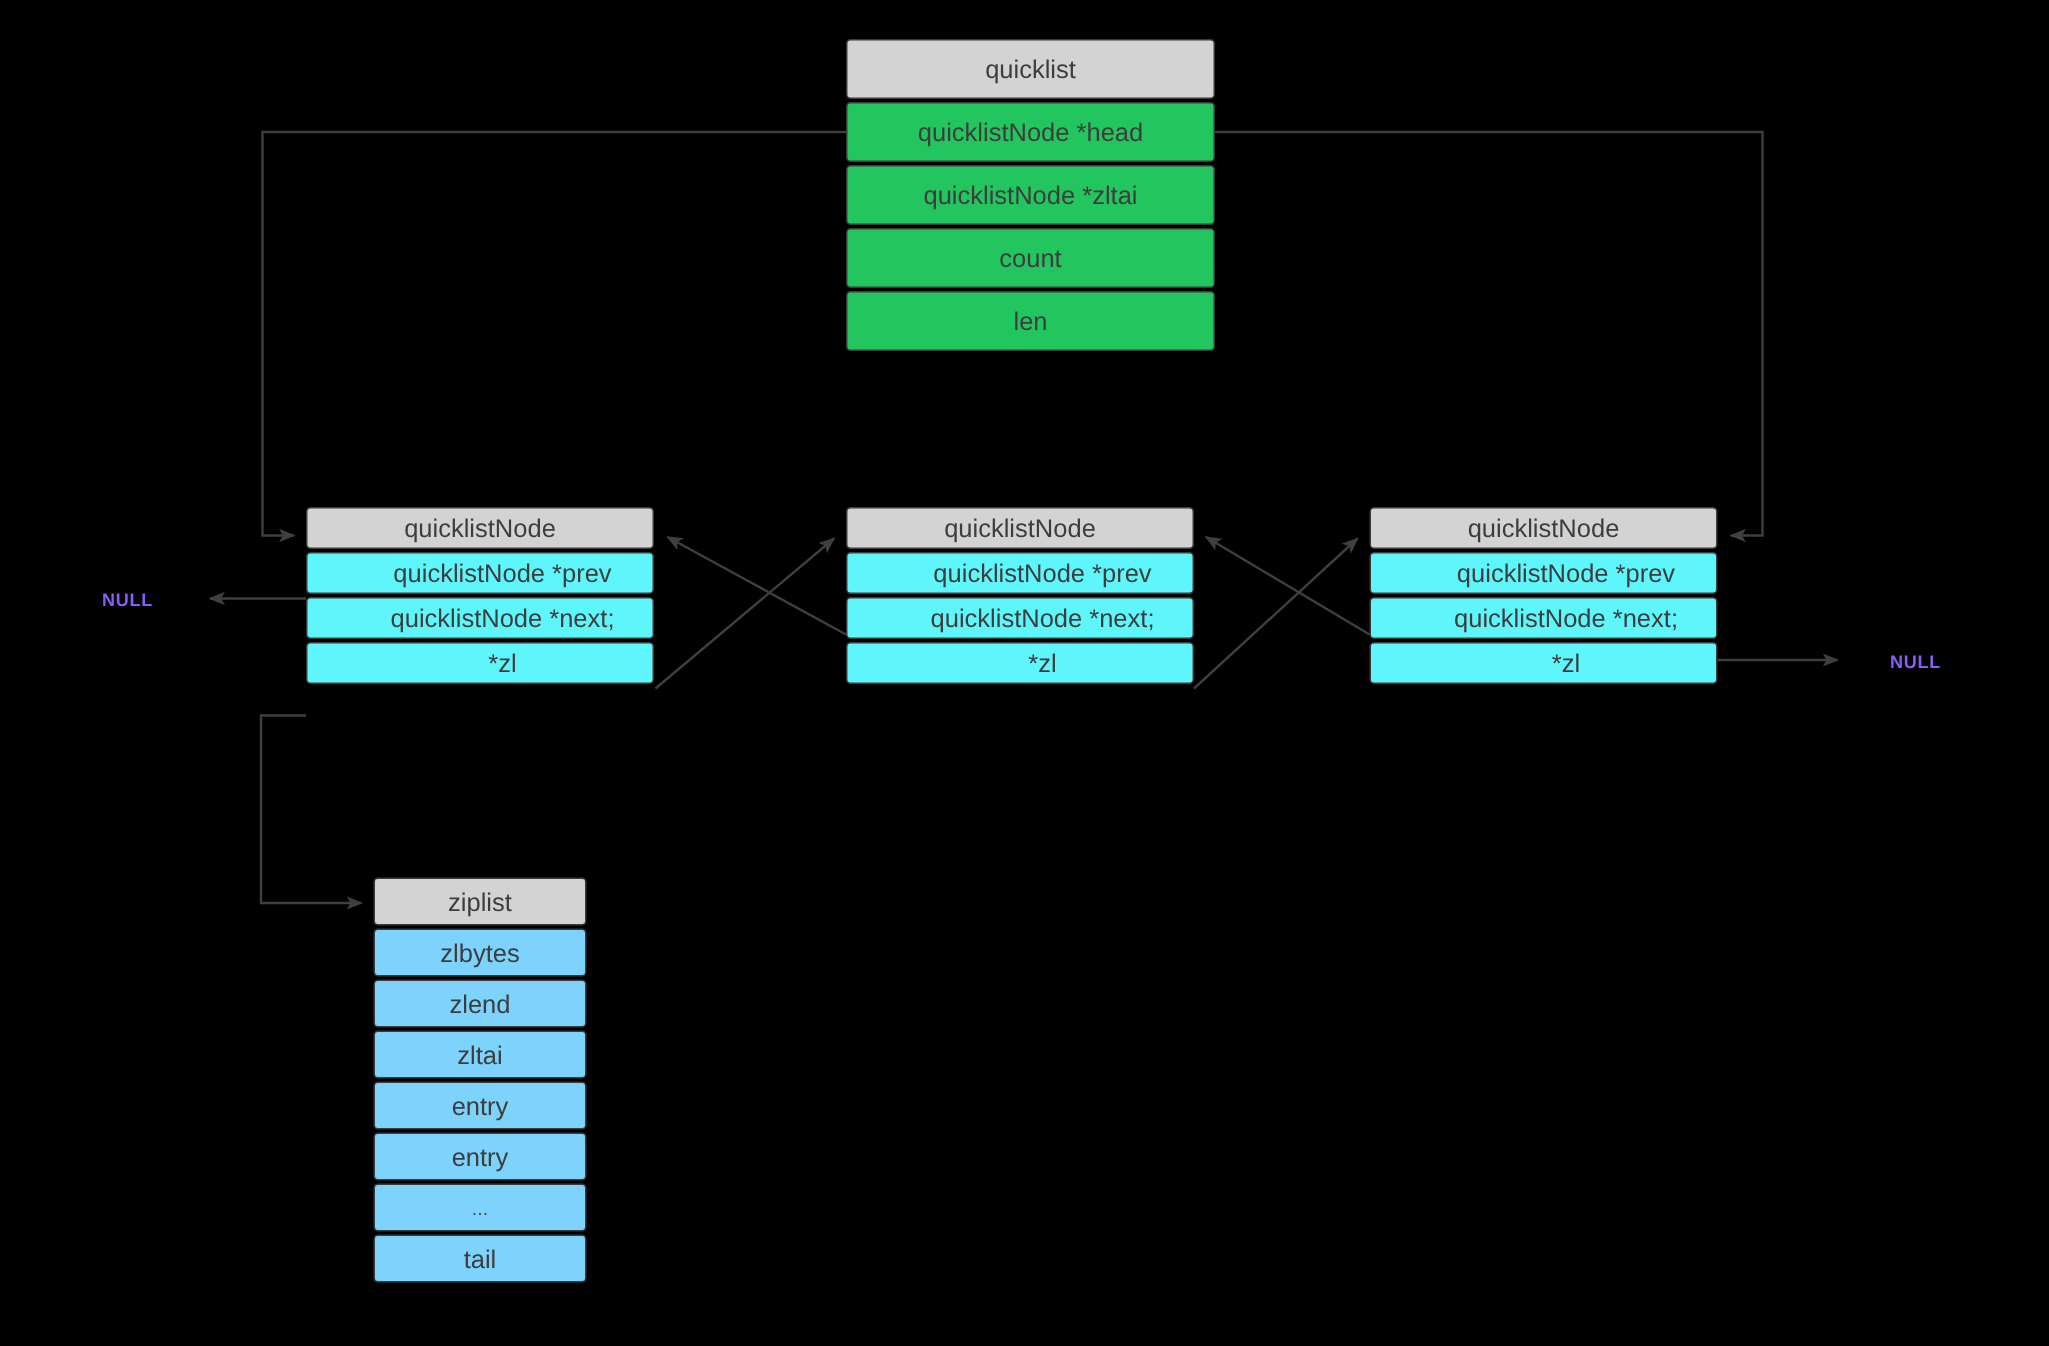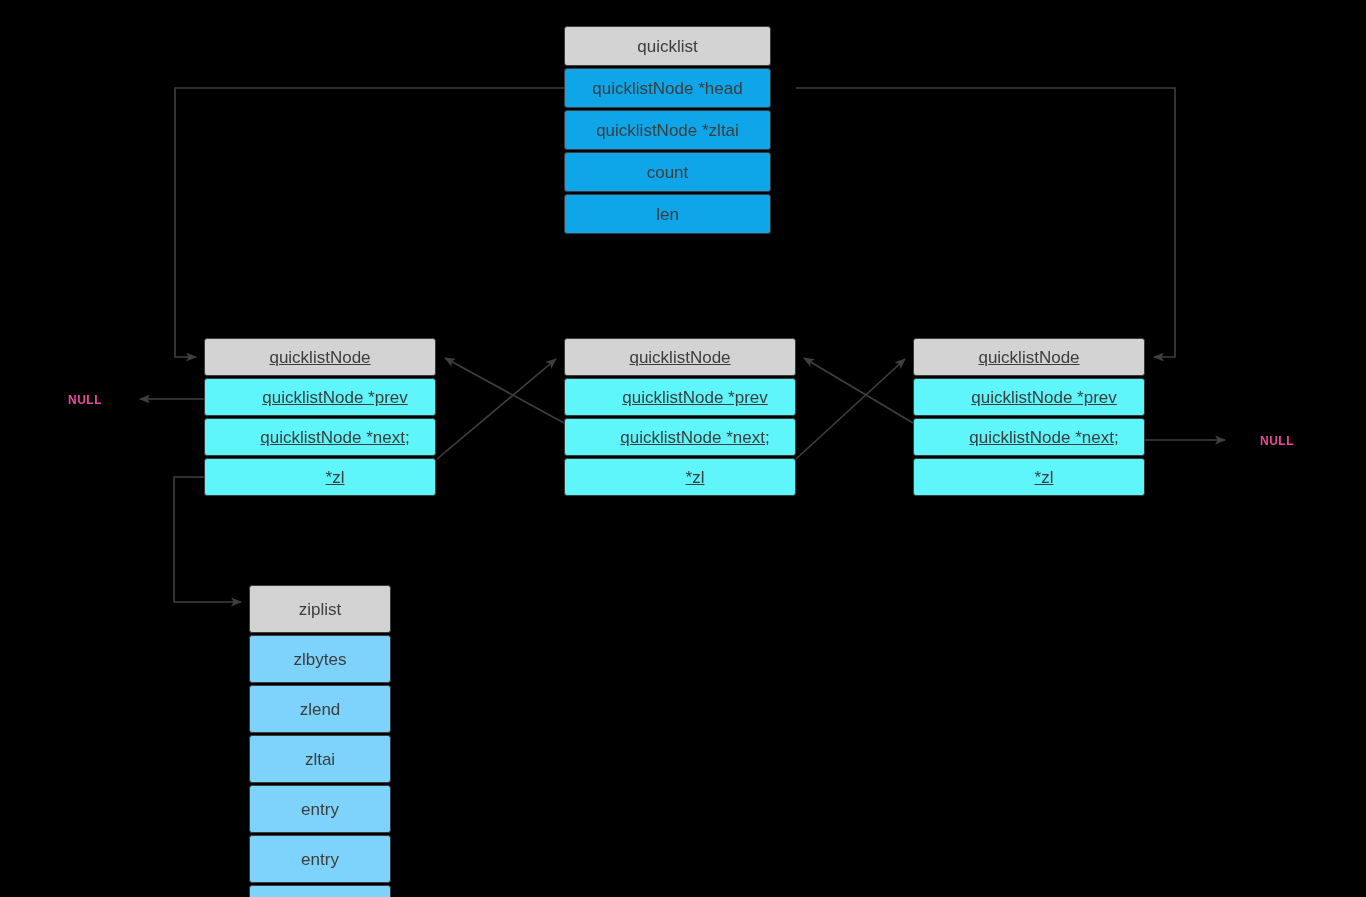--- a/index.html
+++ b/index.html
@@ -42,63 +42,63 @@
     color: #3d3d3d;
     font-size: 17px;
     line-height: 1;
     margin-bottom: 2px;
     white-space: nowrap;
   }
   .cell.header {
     background: #d3d3d3;
   }
   .cell.pink {
-    background: #0ea5e9;
+    background: #22c55e;
   }
   .cell.cyan {
     background: #5ef6fb;
     padding-left: 30px;
   }
   .cell.yellow {
     background: #7dd3fc;
   }
   .cell.small {
     font-size: 13px;
     color: #4a4a4a;
   }
   
   #quicklist-struct {
     left: 564px;
     top: 26px;
-    width: 207px;
+    width: 246px;
     text-align: right;
   }
   #quicklist-struct .cell { height: 40px; }
 
   
   .node-struct {
     top: 338px;
     width: 232px;
   }
-  .node-struct .cell { height: 38px; text-decoration: underline; }
+  .node-struct .cell { height: 28px; }
   #node-1 { left: 204px; }
   #node-2 { left: 564px; }
   #node-3 { left: 913px; }
 
   
   #ziplist-struct {
     left: 249px;
     top: 585px;
     width: 142px;
   }
-  #ziplist-struct .cell { height: 48px; }
+  #ziplist-struct .cell { height: 32px; }
 
   .null-label {
     position: absolute;
-    color: #ec4899;
+    color: #8b5cf6;
     font-size: 12px;
     font-weight: bold;
     letter-spacing: 0.5px;
   }
   #null-left  { left: 68px;   top: 393px; }
   #null-right { left: 1260px; top: 434px; }
 </style>
 </head>
 <body>
 

